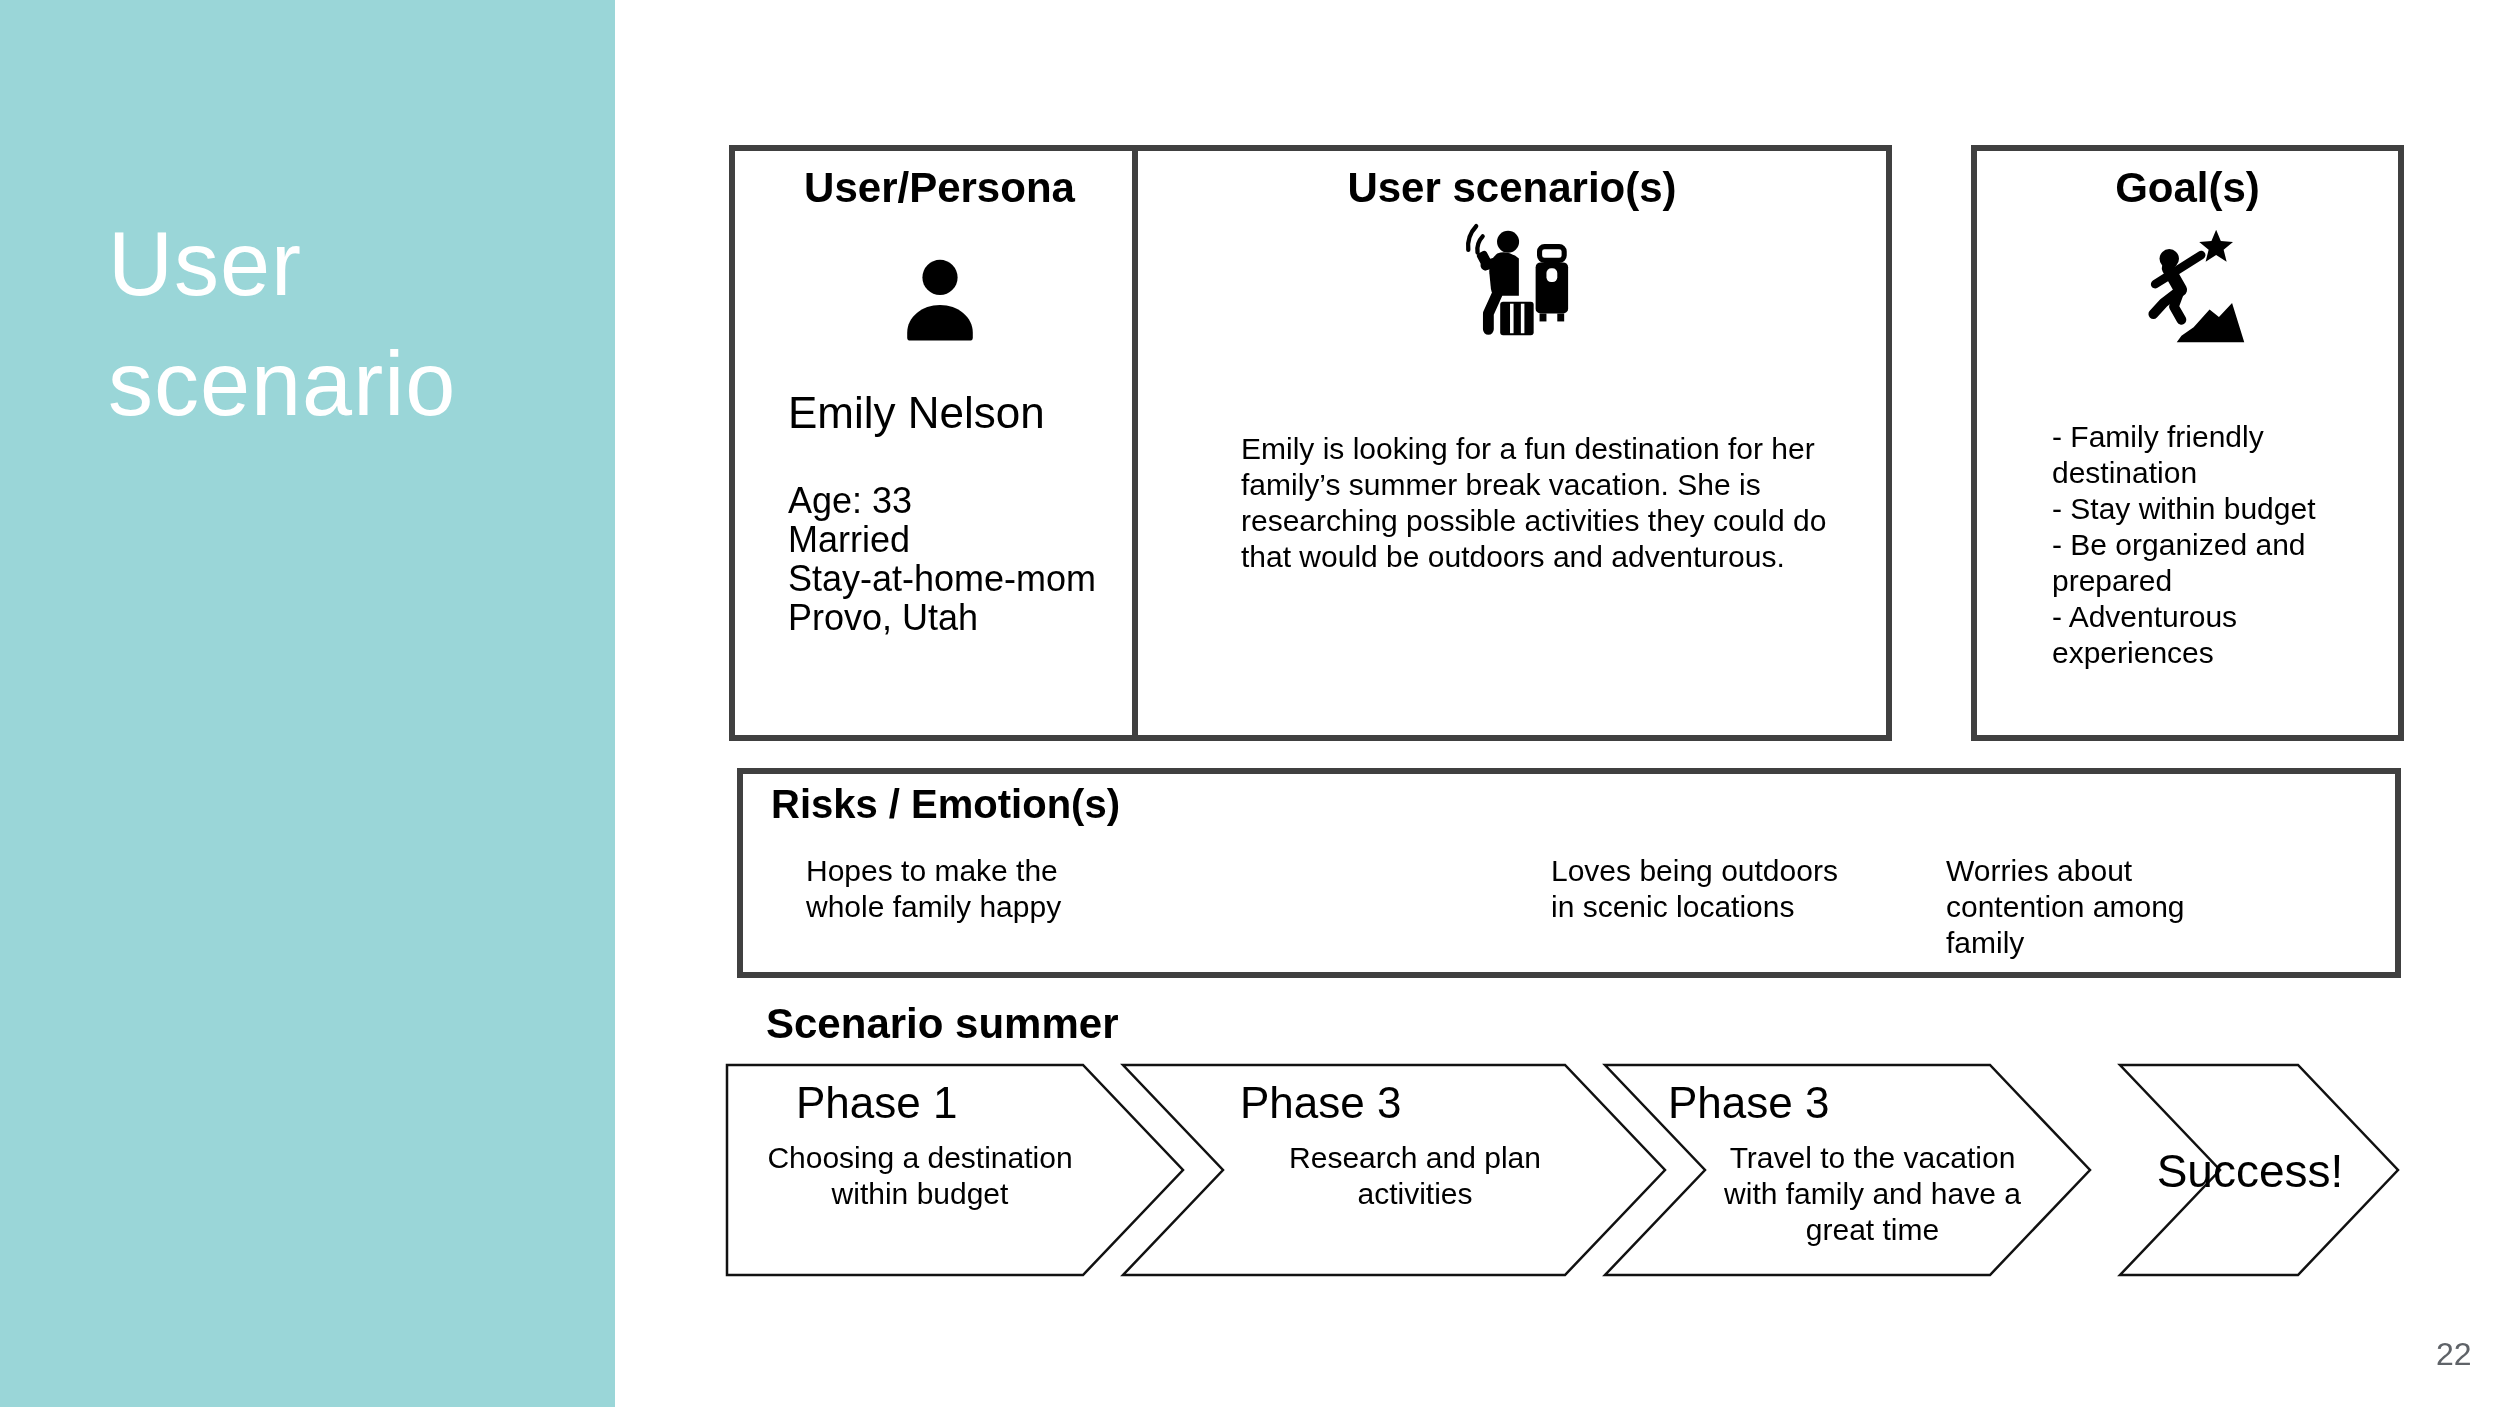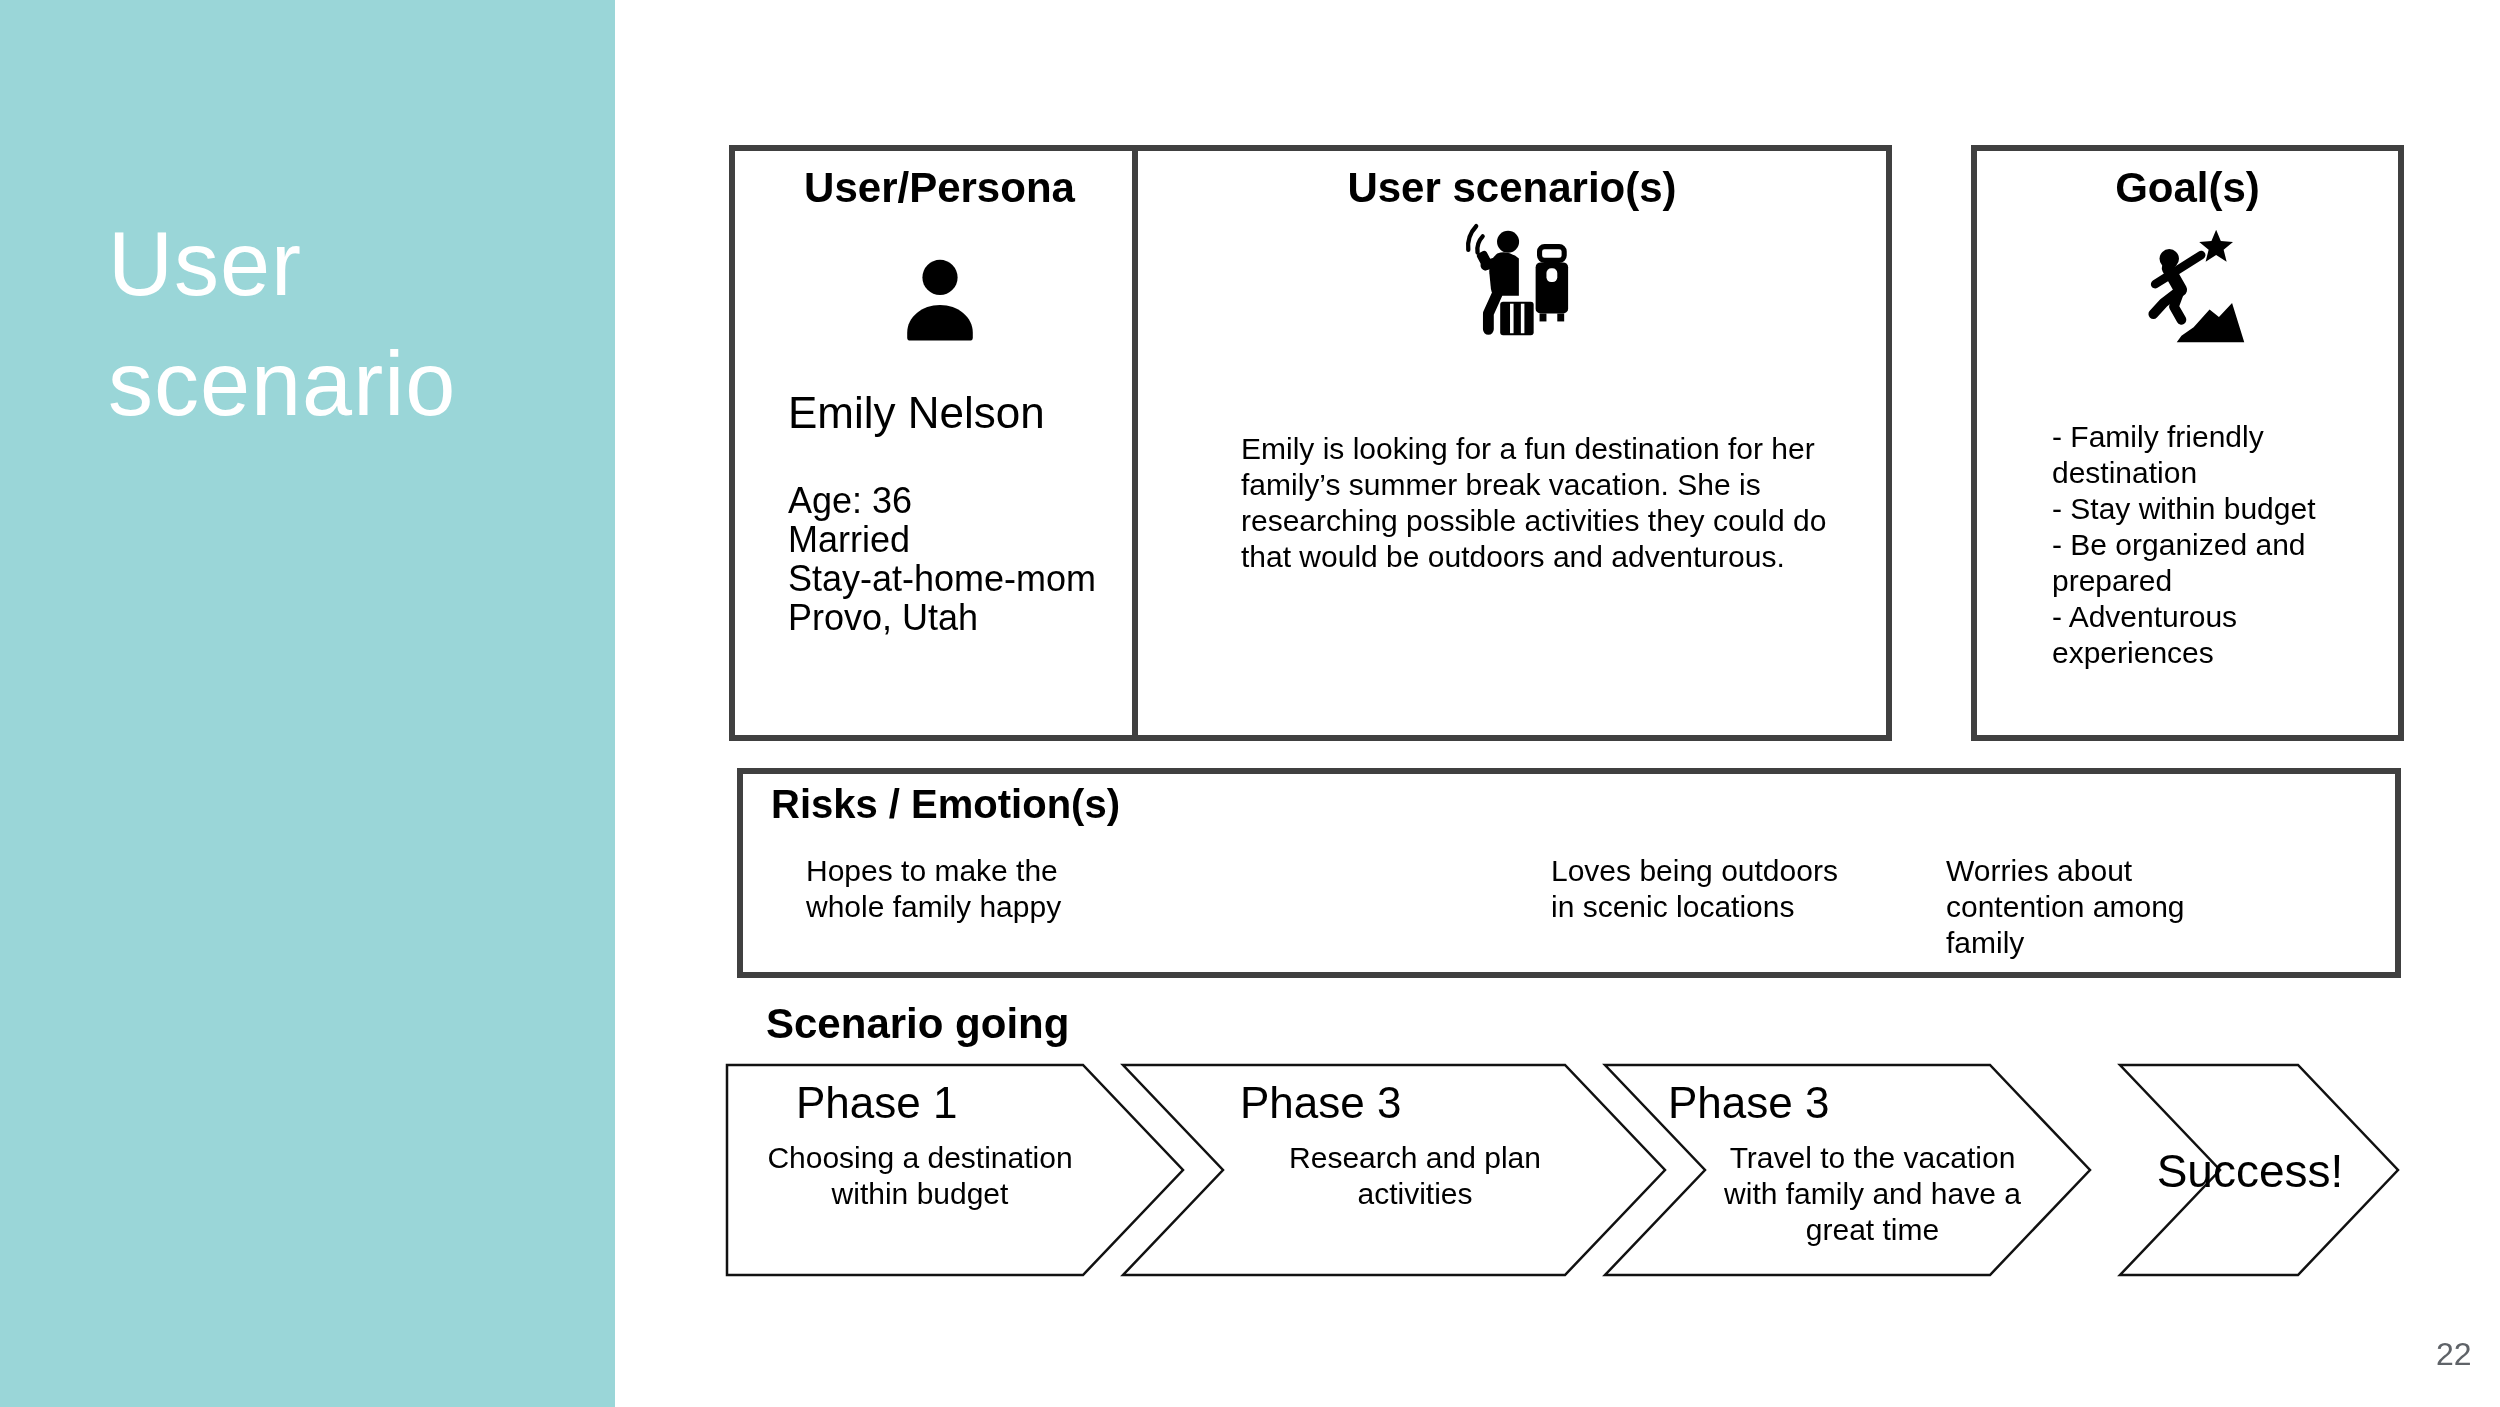--- a/index.html
+++ b/index.html
@@ -46,21 +46,21 @@
   <div class="abs box" style="left:729px;top:145px;width:421px;height:596px;">
     <div class="abs box-title" style="top:13px;left:0;">User/Persona</div>
     <div class="abs icon-wrap" style="top:100px;left:0;">
       <svg width="100" height="96" viewBox="0 0 24 24" fill="#000">
         <circle cx="12" cy="6.6" r="4.4"></circle>
         <path d="M3.8 21.6v-1.2c0-3.9 3.7-6.9 8.2-6.9s8.2 3 8.2 6.9v1.2q0 0.8-0.8 0.8H4.6q-0.8 0-0.8-0.8z"></path>
       </svg>
     </div>
     <div class="abs persona-name" style="left:53px;top:237px;">Emily Nelson</div>
     <div class="abs persona-details" style="left:53px;top:330px;width:340px;">
-      <div>Age: 36</div>
+      <div>Age: 33</div>
       <div>Married</div>
       <div>Stay-at-home-mom</div>
       <div>Provo, Utah</div>
     </div>
   </div>
 
   <div class="abs box" style="left:1132px;top:145px;width:760px;height:596px;">
     <div class="abs box-title" style="top:13px;left:0;">User scenario(s)</div>
     <div class="abs icon-wrap" style="top:72px;left:0;">
       <svg width="126" height="126" viewBox="0 0 64 64">
@@ -125,21 +125,21 @@
     </div>
   </div>
 
   <div class="abs box" style="left:737px;top:768px;width:1664px;height:210px;">
     <div class="abs section-heading" style="left:28px;top:8px;font-size:40px;">Risks / Emotion(s)</div>
     <div class="abs risk-item" style="left:63px;top:79px;width:300px;">Hopes to make the whole family happy</div>
     <div class="abs risk-item" style="left:808px;top:79px;width:305px;">Loves being outdoors in scenic locations</div>
     <div class="abs risk-item" style="left:1203px;top:79px;width:280px;">Worries about contention among family</div>
   </div>
 
-  <div class="abs section-heading" style="left:766px;top:1000px;">Scenario going</div>
+  <div class="abs section-heading" style="left:766px;top:1000px;">Scenario summer</div>
 
   <div class="abs" style="left:725px;top:1063px;">
     <svg width="1675" height="214" viewBox="0 0 1675 214">
       <g fill="#ffffff" stroke="#111" stroke-width="2.5" stroke-linejoin="miter">
         <polygon points="2,2 358,2 458,107 358,212 2,212"></polygon>
         <polygon points="398,2 840,2 940,107 840,212 398,212 498,107"></polygon>
         <polygon points="880,2 1265,2 1365,107 1265,212 880,212 980,107"></polygon>
         <polygon points="1395,2 1573,2 1673,107 1573,212 1395,212 1495,107"></polygon>
       </g>
     </svg>

